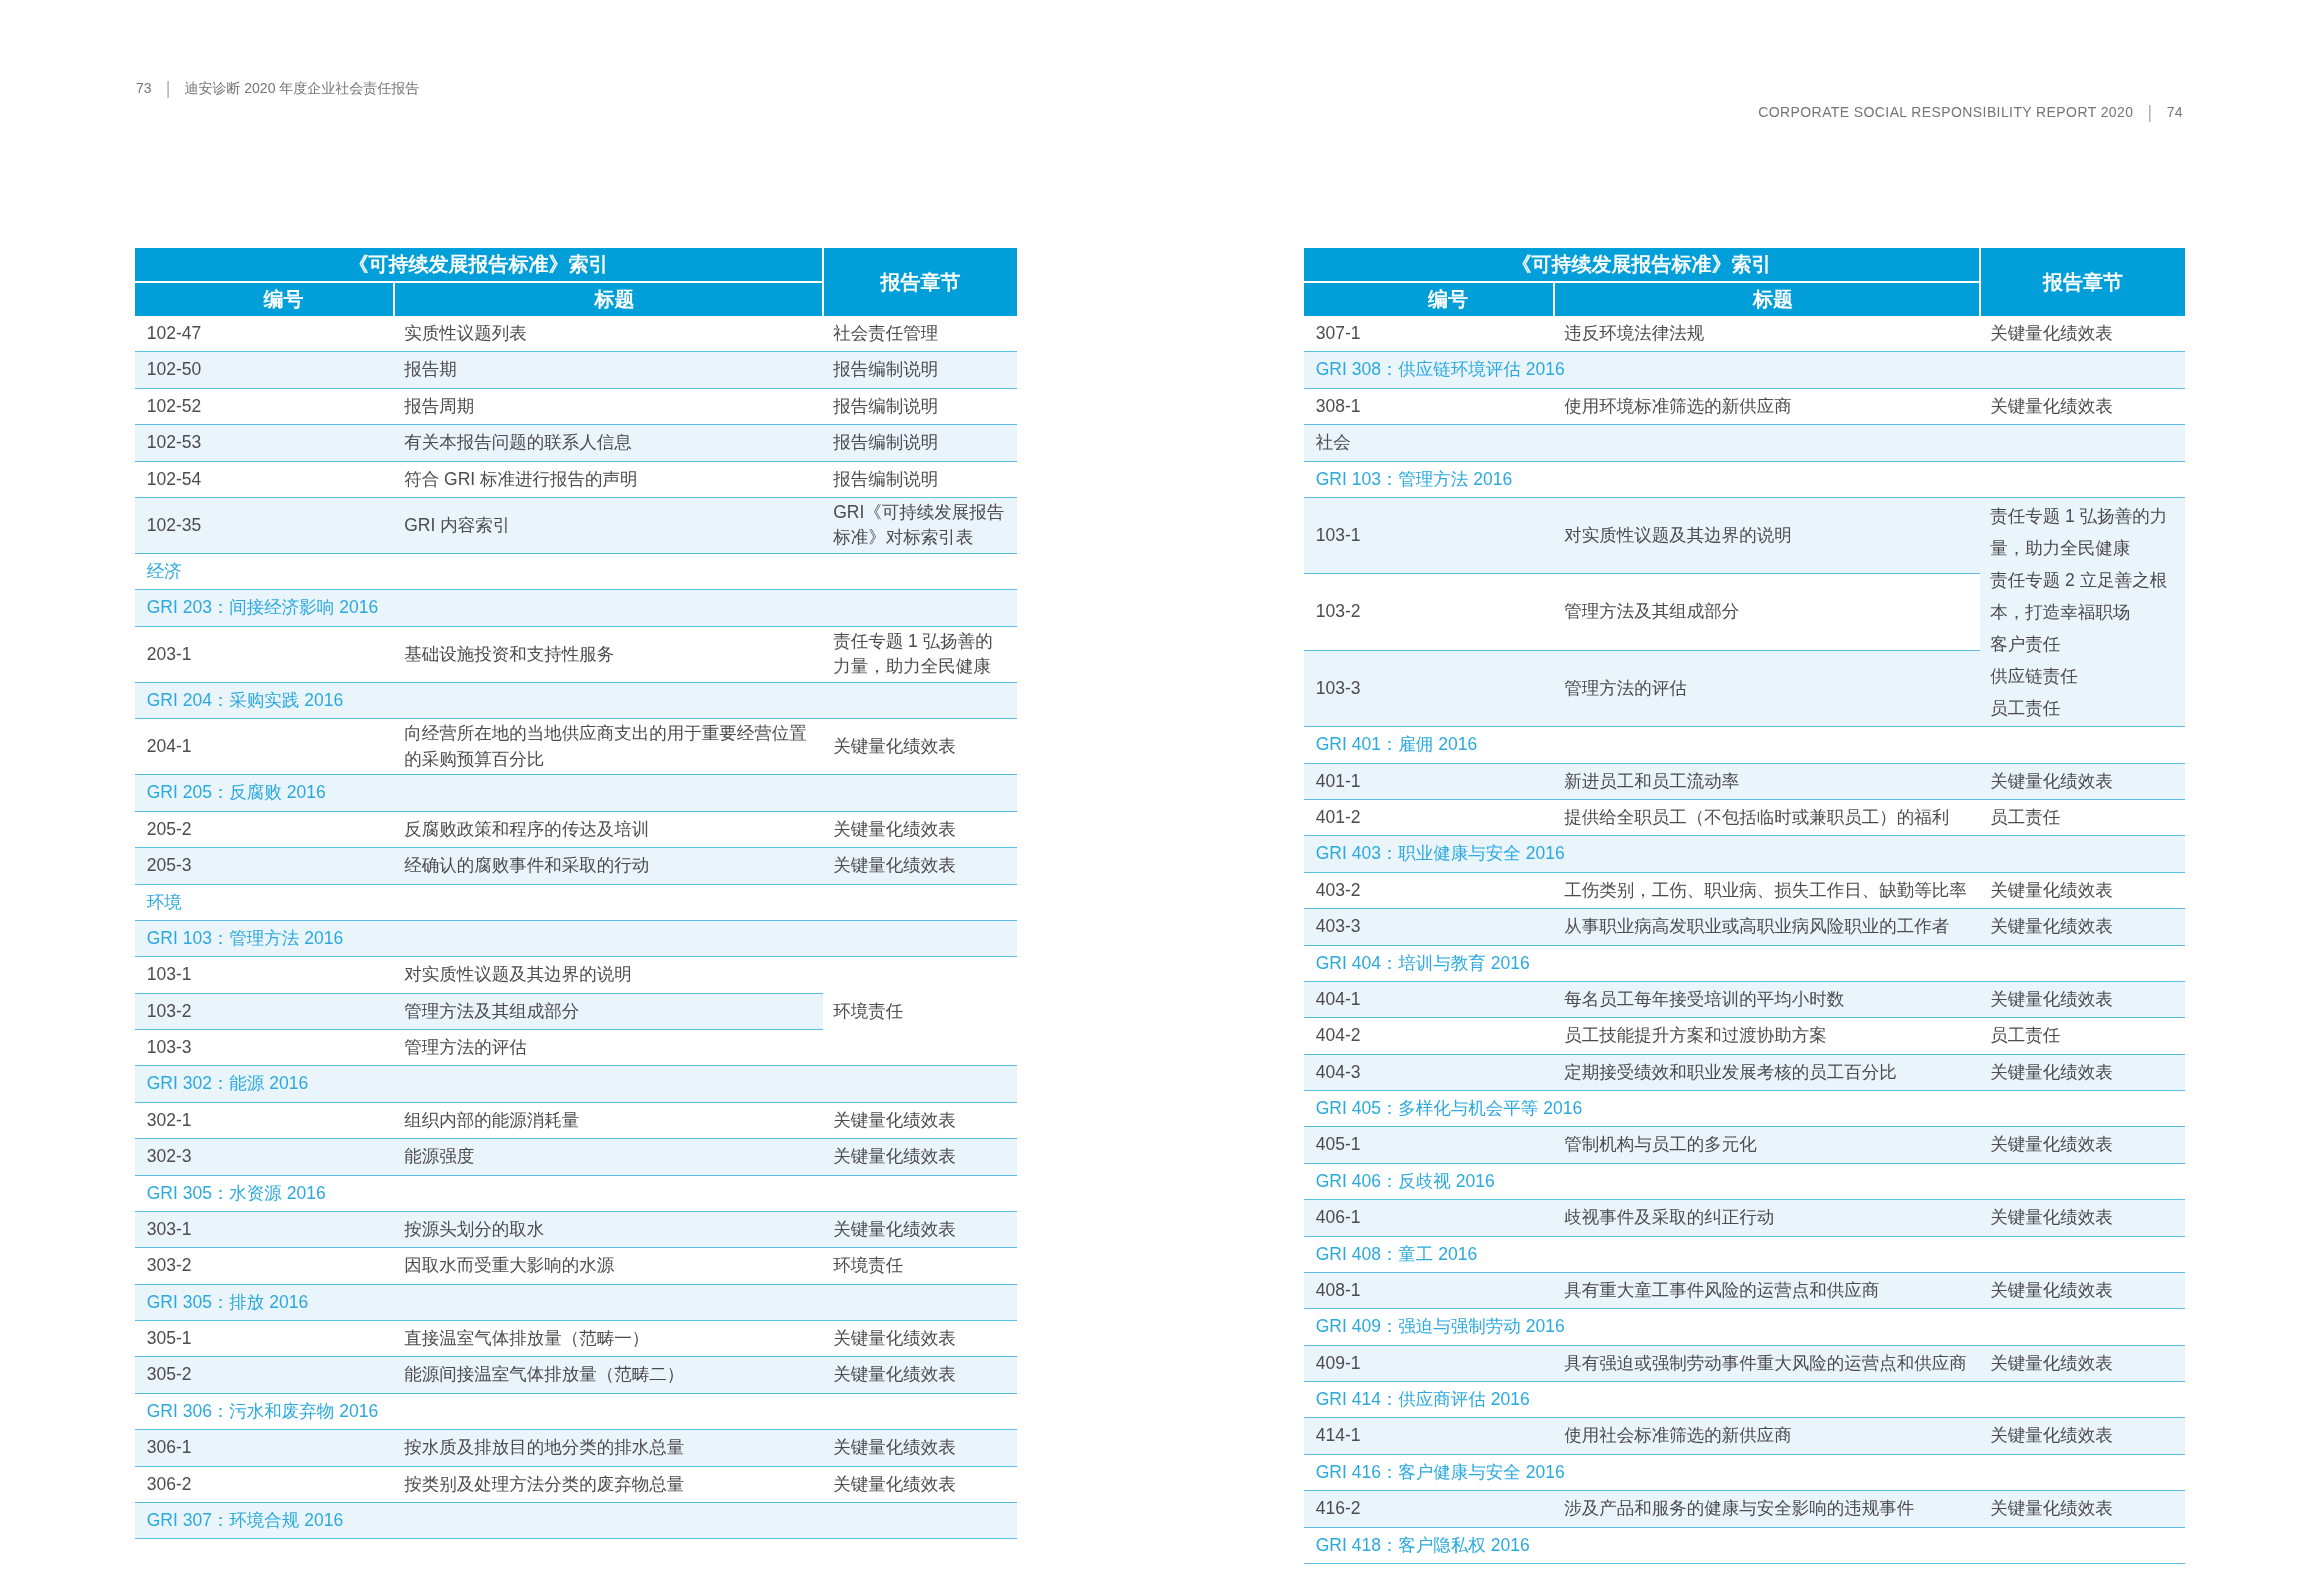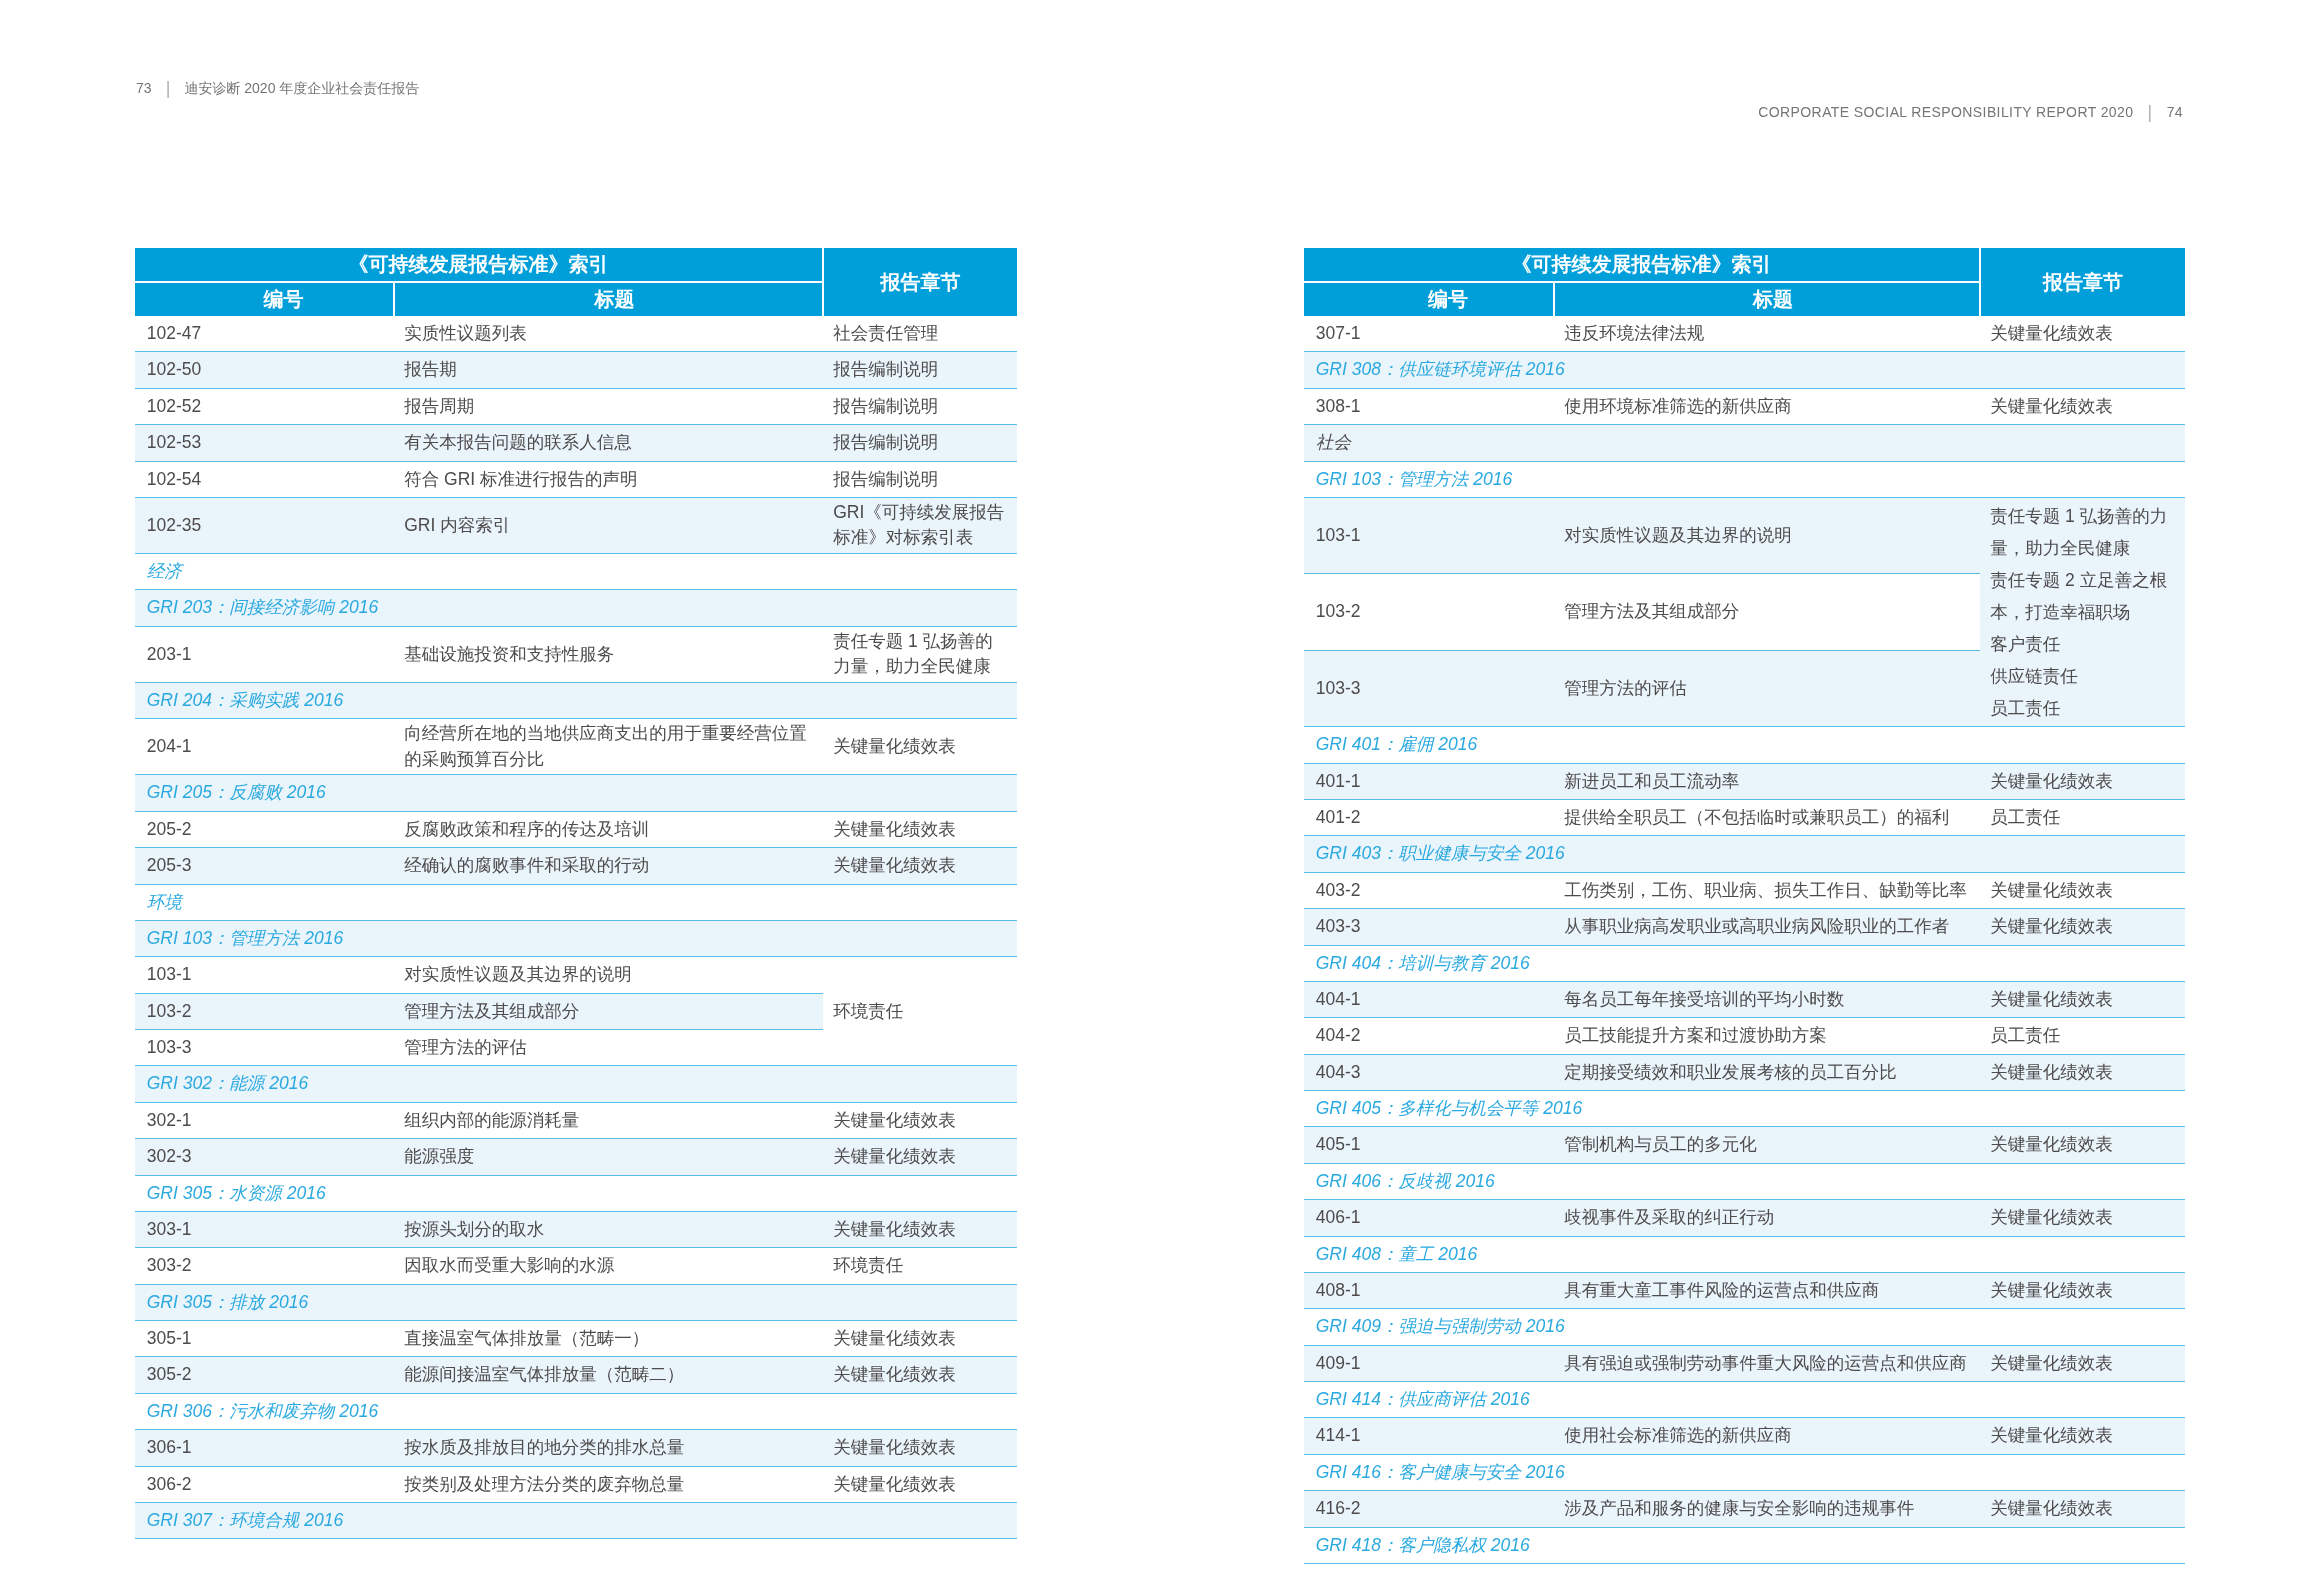--- a/index.html
+++ b/index.html
@@ -41,21 +41,21 @@
   th.h-title{border-right:2.9px solid #ffffff;padding-left:12px;}
 
   tbody td{
     border-bottom:1.5px solid var(--row-line);
     font-size:17.5px;line-height:1.45;height:31px;
     padding:2.2px 10.2px;vertical-align:middle;color:var(--body-text);
     overflow:hidden;
   }
   tbody tr:nth-child(even) td{background:var(--row-stripe);}
   td.c-code{padding-left:11.7px;}
-  td.c-section{color:var(--section-text);padding-left:11.7px;font-style:italic;}
+  td.c-section{color:var(--section-text);padding-left:11.7px;}
   td.c-section.dark{color:var(--body-text);}
   td.c-chapter .chline{line-height:32px;}
 </style>
 </head>
 <body>
 
 <div class="page">
 
   <div class="running-head rh-left">
     <span>73</span><span class="sep">|</span><span>迪安诊断 2020 年度企业社会责任报告</span>

